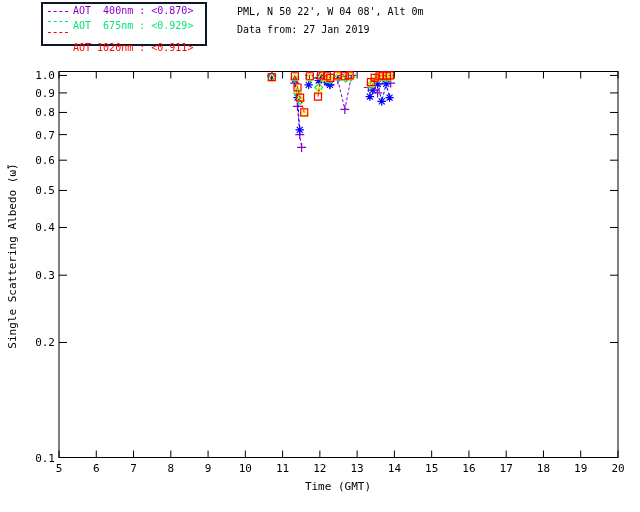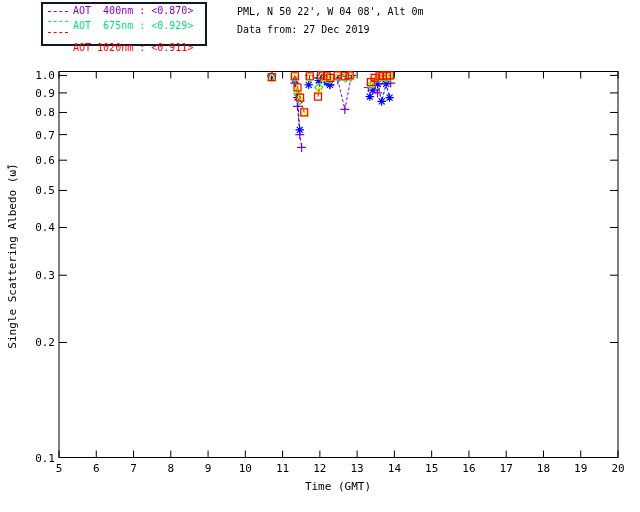--- a/index.html
+++ b/index.html
@@ -237,16 +237,16 @@
   </svg>
 
   <div id="legend-box">
       <div class="legend-row"><span class="legend-dash" style="border-top-color: rgb(136, 0, 204);"></span><span class="legend-text" style="color: rgb(136, 0, 204);">AOT  400nm : &lt;0.870&gt;</span></div>
       <div class="legend-row"><span class="legend-dash" style="border-top-color: rgb(0, 230, 115);"></span><span class="legend-text" style="color: rgb(0, 230, 115); margin-top: 8px;">AOT  675nm : &lt;0.929&gt;</span></div>
       <div class="legend-row"><span class="legend-dash" style="border-top-color: rgb(255, 0, 0);"></span><span class="legend-text" style="color: rgb(255, 0, 0); margin-top: 32px;">AOT 1020nm : &lt;0.911&gt;</span></div>
     </div>
 
   <div id="header-block">
     <div id="header-line1">PML, N 50 22', W 04 08', Alt 0m</div>
-    <div id="header-line2">Data from: 27 Dec 2019</div>
+    <div id="header-line2">Data from: 27 Jan 2019</div>
   </div>
 
 </div>
 
 </body></html>

